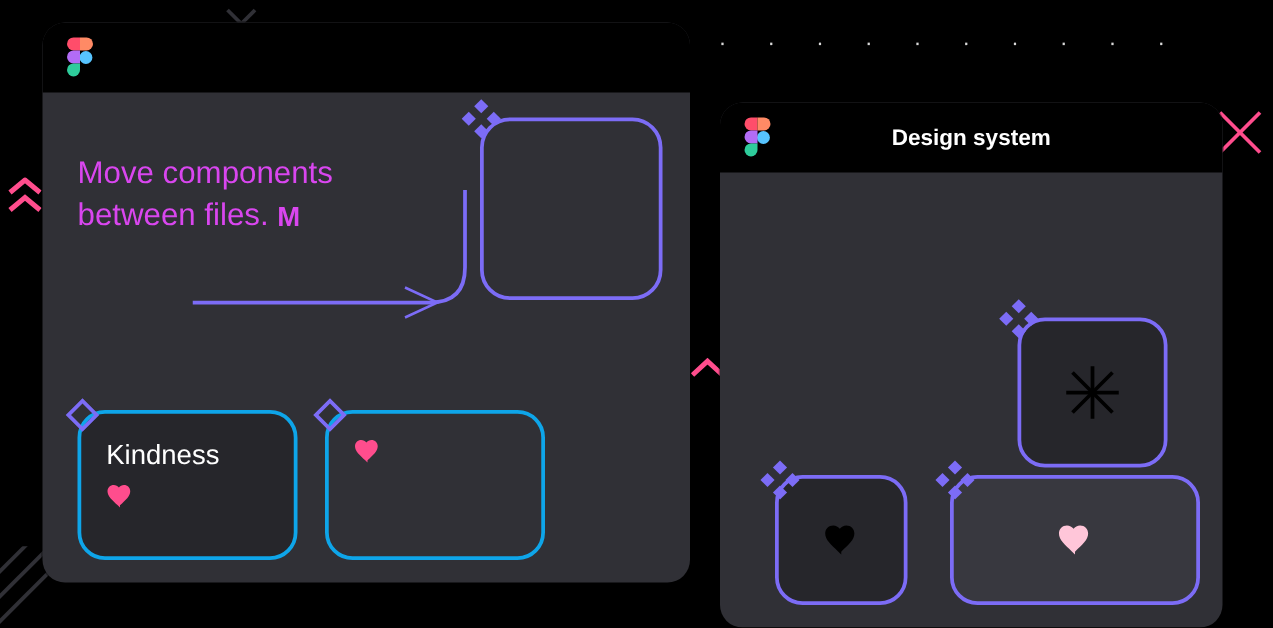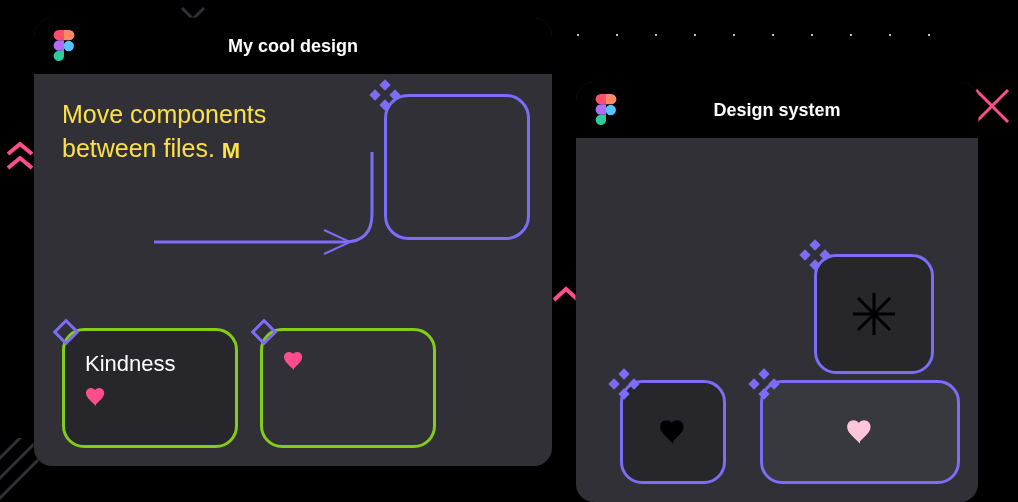--- a/index.html
+++ b/index.html
@@ -66,24 +66,25 @@
   }
   .figma-logo svg { width:100%; height:100%; }
 
   .canvas {
     padding: 24px 28px;
     position:relative;
     height: calc(100% - 56px);
   }
 
   .tagline {
-    color:#fde047;
+    color:#d946ef;
     font-size:25px;
     font-weight:500;
     line-height:1.35;
+    margin-top:24px;
   }
   .tagline .m-glyph {
     display:inline-block;
     font-weight:900;
     font-size:22px;
     letter-spacing:-1px;
     vertical-align:-1px;
   }
 
   
@@ -116,21 +117,21 @@
 
   
   .card-row {
     position:absolute;
     left:28px; bottom:18px;
     display:flex;
     gap:22px;
   }
   .card {
     width:176px; height:120px;
-    border:3px solid #84cc16;
+    border:3px solid #0ea5e9;
     border-radius:22px;
     position:relative;
     padding:20px 20px;
     display:flex;
     flex-direction:column;
     gap:10px;
   }
   .card.shade { background:#26262b; }
   .card-label { color:#fff; font-size:22px; font-weight:500; }
   .heart { width:22px; height:20px; }
@@ -212,21 +213,20 @@
   <div class="titlebar">
     <div class="figma-logo">
       <svg viewBox="0 0 24 36">
         <circle cx="17" cy="18" r="5.5" fill="#57c4ff"></circle>
         <path d="M6.5 1h5.5v11H6.5a5.5 5.5 0 010-11z" fill="#ff4d6a"></path>
         <path d="M12 1h5.5a5.5 5.5 0 010 11H12z" fill="#ff8a65"></path>
         <path d="M6.5 12H12v11H6.5a5.5 5.5 0 010-11z" fill="#b26cf6"></path>
         <path d="M6.5 23H12v5.5A5.5 5.5 0 116.5 23z" fill="#2ecc9b"></path>
       </svg>
     </div>
-    <div class="title-text">My cool design</div>
   </div>
 
   <div class="canvas">
     <div class="tagline">
       <span>Move components</span><br>
       <span>between files.</span>
       <span class="m-glyph">M</span>
     </div>
 
     <div class="move-target">

